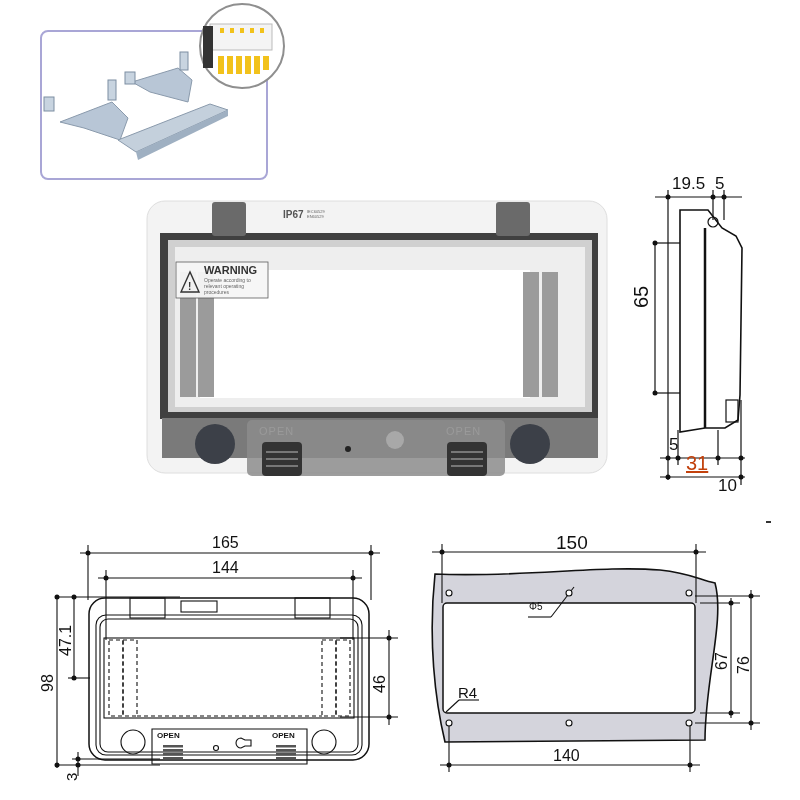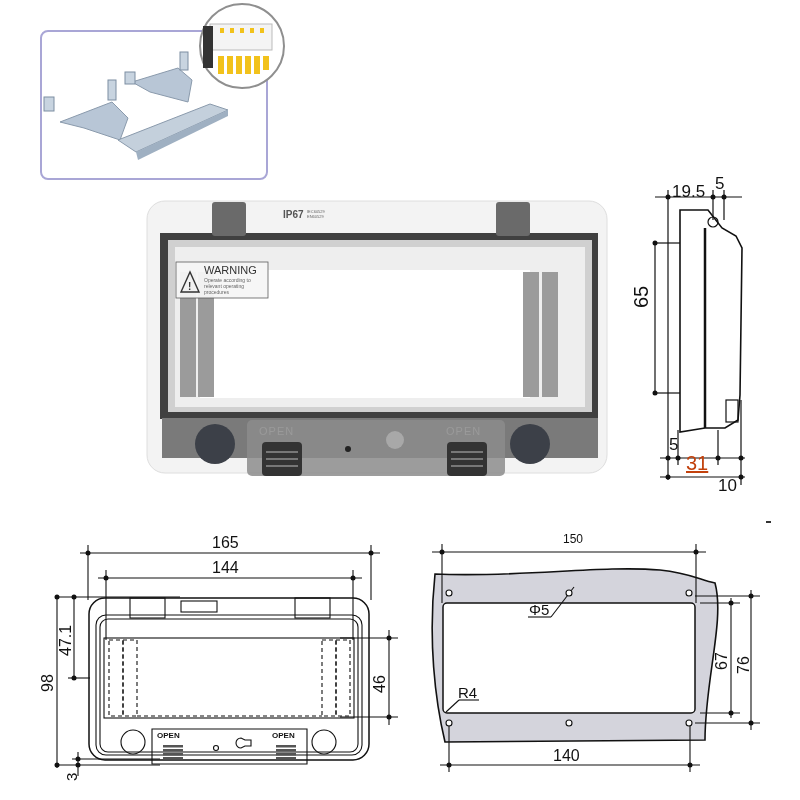--- a/index.html
+++ b/index.html
@@ -95,21 +95,21 @@
     <polygon points="181,292 190,272 199,292" fill="none" stroke="#333" stroke-width="1.4"></polygon>
     <text x="188" y="290" font-size="10" font-weight="bold" fill="#333">!</text>
   </g>
 </svg>
 
 <div class="abs" style="left:283px;top:209px;font-size:10px;font-weight:bold;color:#555;">IP67</div>
 <div class="abs" style="left:307px;top:209px;font-size:4px;line-height:5px;color:#666;">
   <div>IEC60529</div>
   <div>EN60529</div>
 </div>
-<div class="abs" style="left:204px;top:264px;font-size:11px;font-weight:normal;color:#333;">WARNING</div>
+<div class="abs" style="left:204px;top:264px;font-size:11px;font-weight:bold;color:#333;">WARNING</div>
 <div class="abs" style="left:204px;top:277px;font-size:5px;line-height:6px;color:#666;">
   <div>Operate according to</div>
   <div>relevant operating</div>
   <div>procedures</div>
 </div>
 <div class="abs" style="left:259px;top:425px;font-size:11px;color:#9a9a9a;letter-spacing:1px;">OPEN</div>
 <div class="abs" style="left:446px;top:425px;font-size:11px;color:#9a9a9a;letter-spacing:1px;">OPEN</div>
 
 <svg class="abs" style="left:0;top:0;" width="800" height="800" viewBox="0 0 800 800">
   <g stroke="#111" stroke-width="1.2" fill="none">
@@ -139,21 +139,21 @@
     <circle cx="655" cy="243" r="2.5"></circle>
       <circle cx="655" cy="393" r="2.5"></circle>
     <circle cx="668" cy="458" r="2.5"></circle>
       <circle cx="678" cy="458" r="2.5"></circle>
       <circle cx="718" cy="458" r="2.5"></circle>
       <circle cx="741" cy="458" r="2.5"></circle>
     <circle cx="668" cy="477" r="2.5"></circle>
       <circle cx="741" cy="477" r="2.5"></circle>
   </g>
 </svg>
-<div class="abs" style="left:672px;top:174px;font-size:17px;color:#111;margin-top:8px;">19.5</div>
+<div class="abs" style="left:672px;top:174px;font-size:17px;color:#111;">19.5</div>
 <div class="abs" style="left:715px;top:174px;font-size:17px;color:#111;">5</div>
 <div class="abs" style="left:630px;top:308px;font-size:20px;color:#111;transform:rotate(-90deg);transform-origin:left top;">65</div>
 <div class="abs" style="left:669px;top:435px;font-size:17px;color:#111;">5</div>
 <div class="abs" style="left:718px;top:435px;font-size:17px;color:#111;margin-top:41px;">10</div>
 <div class="abs" style="left:686px;top:452px;font-size:20px;color:#c2410c;text-decoration:underline;">31</div>
 
 <svg class="abs" style="left:0;top:0;" width="800" height="800" viewBox="0 0 800 800">
   <g stroke="#111" stroke-width="1.1" fill="none">
 
     <line x1="80" y1="553" x2="380" y2="553"></line>
@@ -264,18 +264,18 @@
       <circle cx="696" cy="552" r="2.5"></circle>
     <circle cx="449" cy="765" r="2.5"></circle>
       <circle cx="690" cy="765" r="2.5"></circle>
     <circle cx="751" cy="596" r="2.5"></circle>
       <circle cx="751" cy="723" r="2.5"></circle>
     <circle cx="731" cy="603" r="2.5"></circle>
       <circle cx="731" cy="713" r="2.5"></circle>
   </g>
   <rect x="766" y="521" width="5" height="2" fill="#333"></rect>
 </svg>
-<div class="abs" style="left:556px;top:532px;font-size:12px;color:#111;margin-left:7px;">150</div>
+<div class="abs" style="left:556px;top:532px;font-size:19px;color:#111;">150</div>
 <div class="abs" style="left:553px;top:747px;font-size:16px;color:#111;">140</div>
 <div class="abs" style="left:713px;top:670px;font-size:16px;color:#111;transform:rotate(-90deg);transform-origin:left top;">67</div>
 <div class="abs" style="left:735px;top:674px;font-size:16px;color:#111;transform:rotate(-90deg);transform-origin:left top;">76</div>
-<div class="abs" style="left:529px;top:601px;font-size:15px;color:#111;">Φ5</div>
+<div class="abs" style="left:529px;top:601px;font-size:10px;color:#111;">Φ5</div>
 <div class="abs" style="left:458px;top:684px;font-size:15px;color:#111;">R4</div>
 
 </body></html>

